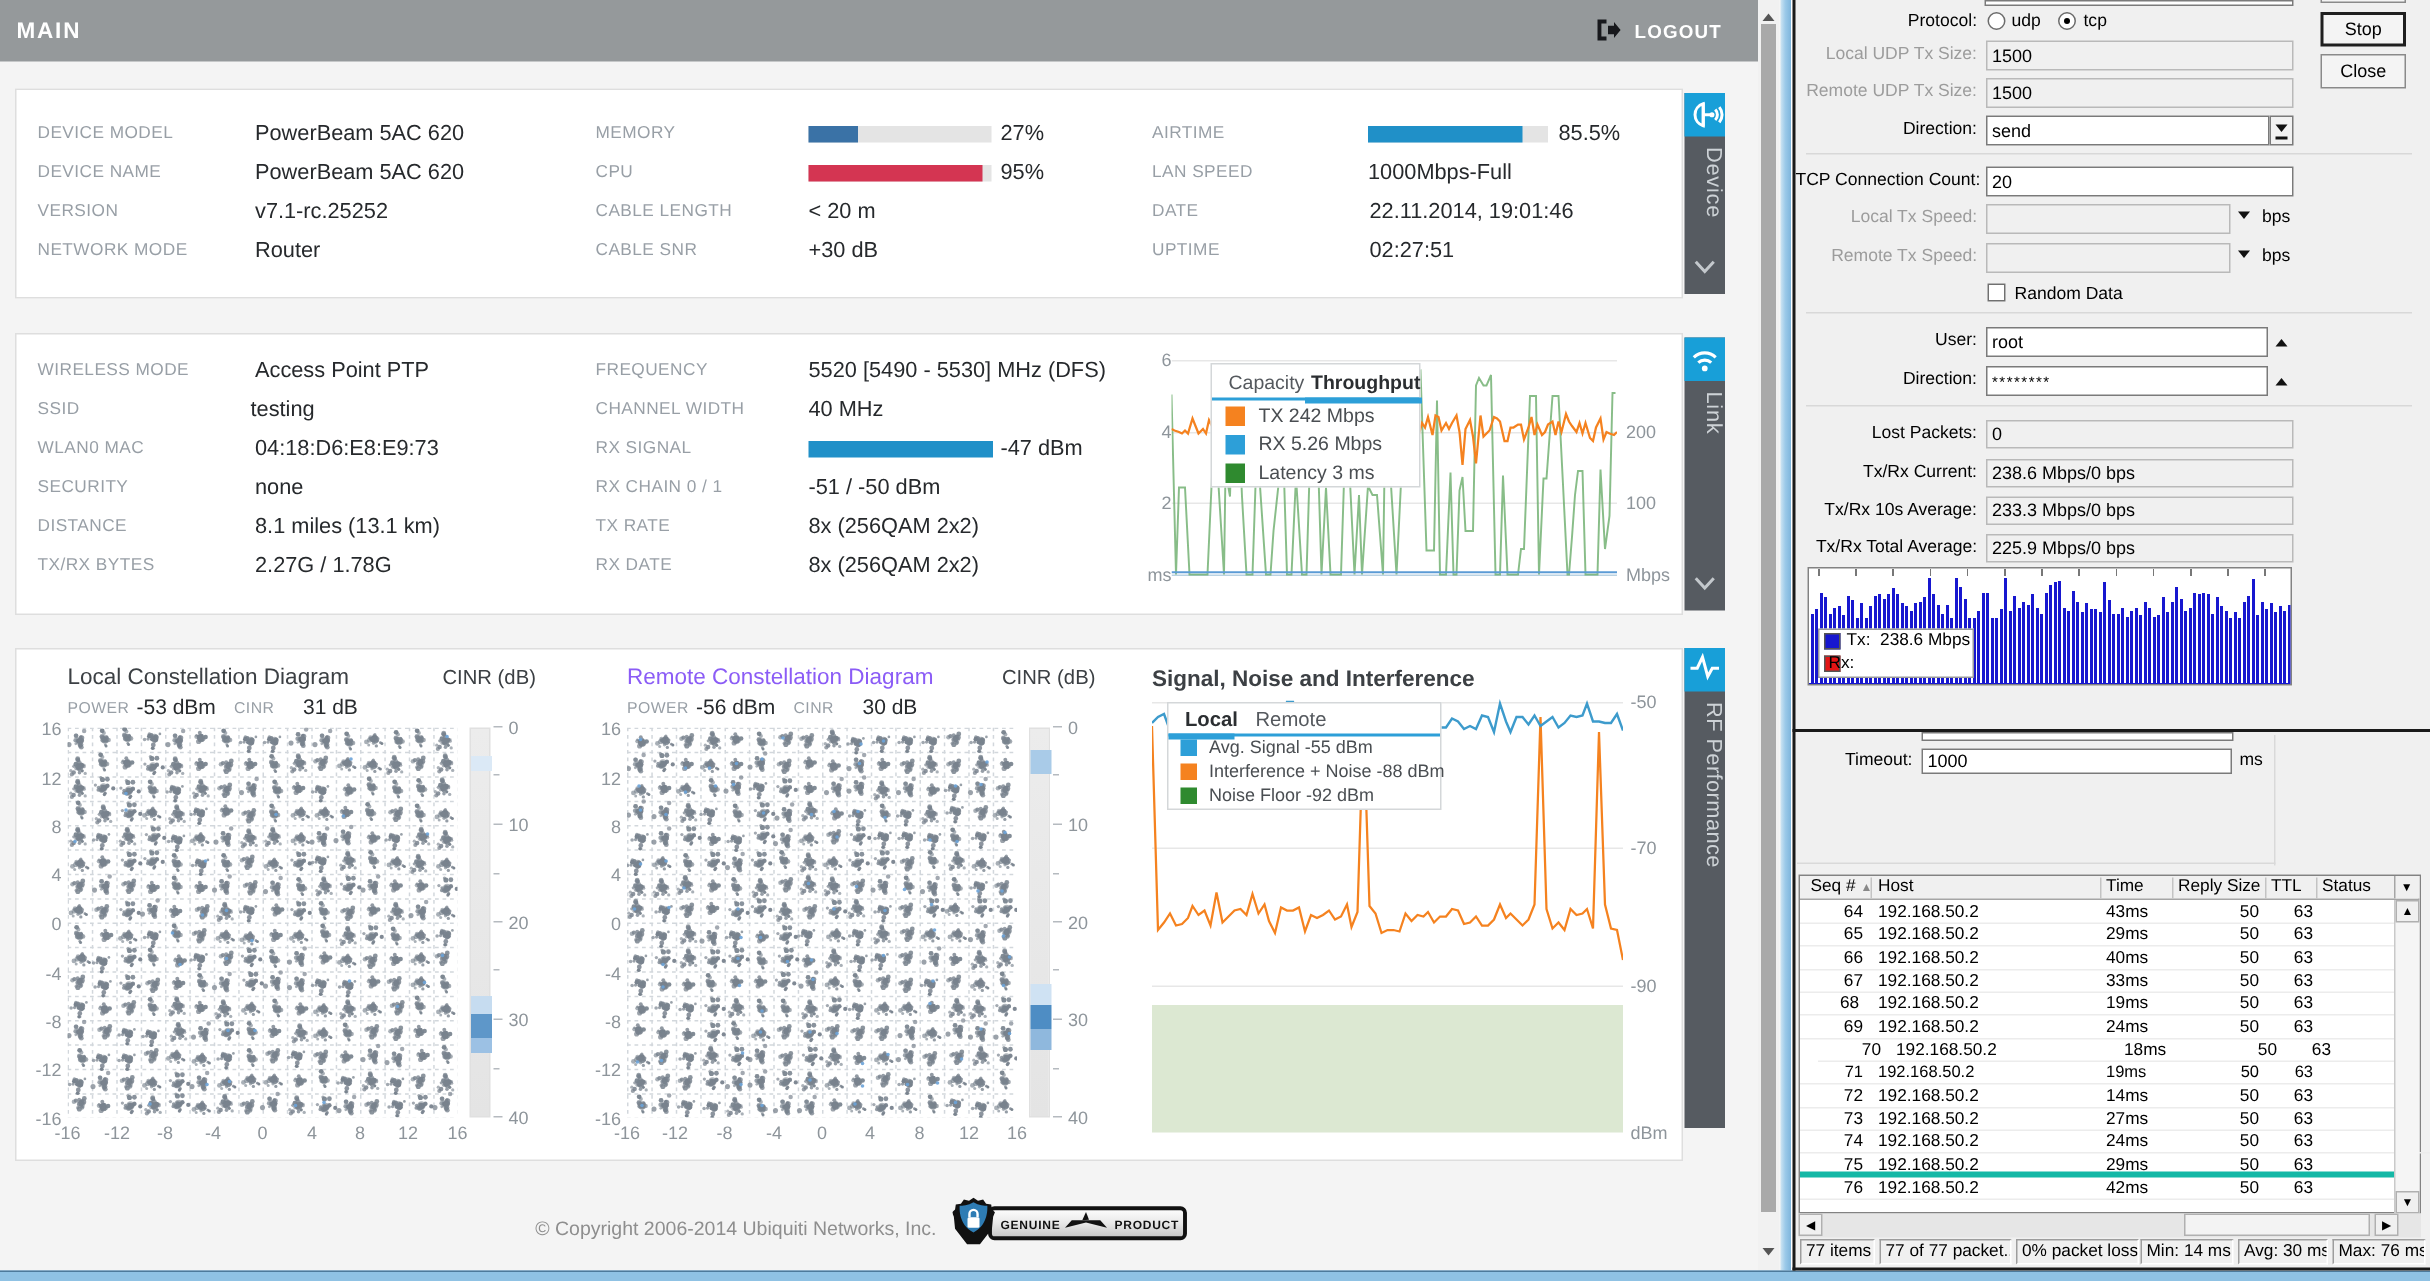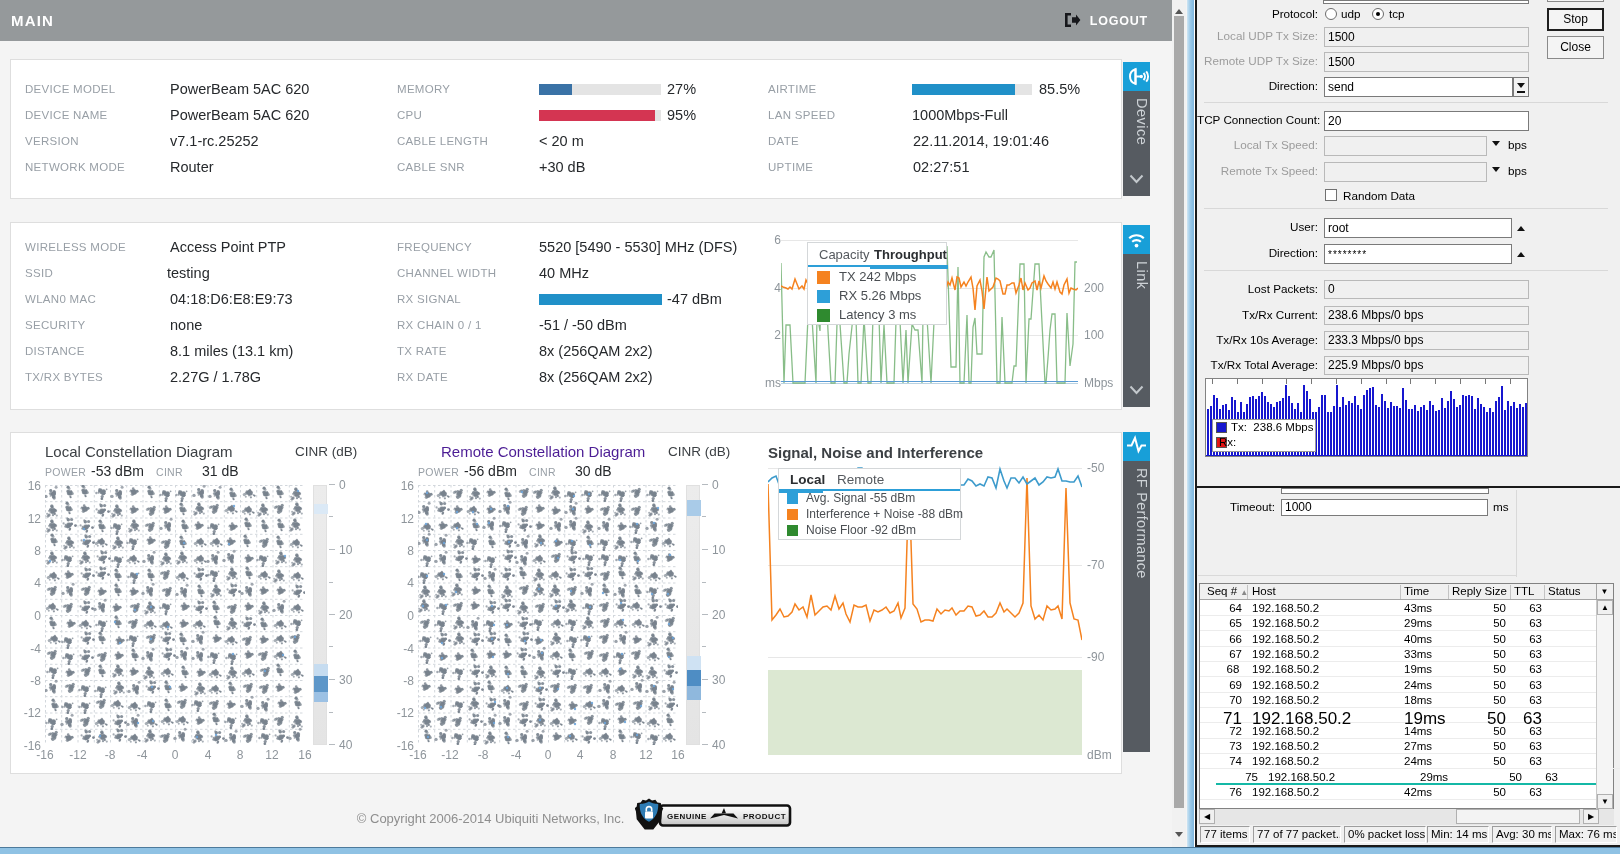--- a/index.html
+++ b/index.html
@@ -710,21 +710,21 @@
       <span style="position:absolute;left:329px;top:614px;width:6px;border-top:1px solid #b5babf"></span>
       <span style="position:absolute;left:329px;top:646px;width:4px;border-top:1px solid #b5babf"></span>
       <span style="position:absolute;left:329px;top:679px;width:6px;border-top:1px solid #b5babf"></span>
       <span style="position:absolute;left:329px;top:712px;width:4px;border-top:1px solid #b5babf"></span>
       <span style="position:absolute;left:329px;top:744px;width:6px;border-top:1px solid #b5babf"></span>
       <span class="cax" style="left:339px;top:478px">0</span>
       <span class="cax" style="left:339px;top:543px">10</span>
       <span class="cax" style="left:339px;top:608px">20</span>
       <span class="cax" style="left:339px;top:673px">30</span>
       <span class="cax" style="left:339px;top:738px">40</span>
-      <span class="abs" style="left:441px;top:443px;font-size:15px;color:#4c1d95">Remote Constellation Diagram</span>
+      <span class="abs" style="left:418px;top:443px;font-size:15px;color:#8b5cf6">Remote Constellation Diagram</span>
       <span class="abs" style="left:668px;top:444px;font-size:13.5px;color:#3c4044">CINR (dB)</span>
       <span class="lbl" style="left:418px;top:466px;font-size:10.5px">POWER</span>
       <span class="abs" style="left:464px;top:463px;font-size:14px;color:#26292c">-56 dBm</span>
       <span class="lbl" style="left:529px;top:466px;font-size:10.5px">CINR</span>
       <span class="abs" style="left:575px;top:463px;font-size:14px;color:#26292c">30 dB</span>
       <svg class="abs" style="left:418px;top:485px" width="260" height="260">
         <path d="M0.5 0V260 M0 0.5H260 M16.7 0V260 M0 16.7H260 M33.0 0V260 M0 33.0H260 M49.3 0V260 M0 49.3H260 M65.5 0V260 M0 65.5H260 M81.7 0V260 M0 81.7H260 M98.0 0V260 M0 98.0H260 M114.3 0V260 M0 114.3H260 M130.5 0V260 M0 130.5H260 M146.7 0V260 M0 146.7H260 M163.0 0V260 M0 163.0H260 M179.3 0V260 M0 179.3H260 M195.5 0V260 M0 195.5H260 M211.7 0V260 M0 211.7H260 M228.0 0V260 M0 228.0H260 M244.3 0V260 M0 244.3H260 M260.5 0V260 M0 260.5H260" stroke="#d2d7dc" fill="none" stroke-dasharray="2.5 2.5"></path>
         <use href="#k0" x="10" y="10"></use>
         <use href="#k4" x="26" y="9"></use>
         <use href="#k2" x="41" y="9"></use>
@@ -1304,28 +1304,28 @@
           <span style="position:absolute;left:252px;top:1px;width:54px;text-align:right">50</span>
           <span style="position:absolute;left:310px;top:1px;width:32px;text-align:right">63</span>
         </div>
         <div style="position:absolute;left:0;top:94px;width:397px;height:15px;border-bottom:1px solid #ececec;font-size:11.5px">
           <span style="position:absolute;left:0;top:1px;width:42px;text-align:right">69</span>
           <span style="position:absolute;left:52px;top:1px">192.168.50.2</span>
           <span style="position:absolute;left:204px;top:1px">24ms</span>
           <span style="position:absolute;left:252px;top:1px;width:54px;text-align:right">50</span>
           <span style="position:absolute;left:310px;top:1px;width:32px;text-align:right">63</span>
         </div>
-        <div style="position:absolute;left:0;top:109px;width:397px;height:15px;border-bottom:1px solid #ececec;font-size:11.5px">
+        <div style="position:absolute;left:12px;top:109px;width:397px;height:15px;border-bottom:1px solid #ececec;font-size:11.5px">
           <span style="position:absolute;left:0;top:1px;width:42px;text-align:right">70</span>
           <span style="position:absolute;left:52px;top:1px">192.168.50.2</span>
           <span style="position:absolute;left:204px;top:1px">18ms</span>
           <span style="position:absolute;left:252px;top:1px;width:54px;text-align:right">50</span>
           <span style="position:absolute;left:310px;top:1px;width:32px;text-align:right">63</span>
         </div>
-        <div style="position:absolute;left:0;top:124px;width:397px;height:15px;border-bottom:1px solid #ececec;font-size:17px">
+        <div style="position:absolute;left:0;top:124px;width:397px;height:15px;border-bottom:1px solid #ececec;font-size:11px">
           <span style="position:absolute;left:0;top:1px;width:42px;text-align:right">71</span>
           <span style="position:absolute;left:52px;top:1px">192.168.50.2</span>
           <span style="position:absolute;left:204px;top:1px">19ms</span>
           <span style="position:absolute;left:252px;top:1px;width:54px;text-align:right">50</span>
           <span style="position:absolute;left:310px;top:1px;width:32px;text-align:right">63</span>
         </div>
         <div style="position:absolute;left:0;top:140px;width:397px;height:15px;border-bottom:1px solid #ececec;font-size:11.5px">
           <span style="position:absolute;left:0;top:1px;width:42px;text-align:right">72</span>
           <span style="position:absolute;left:52px;top:1px">192.168.50.2</span>
           <span style="position:absolute;left:204px;top:1px">14ms</span>
@@ -1339,21 +1339,21 @@
           <span style="position:absolute;left:252px;top:1px;width:54px;text-align:right">50</span>
           <span style="position:absolute;left:310px;top:1px;width:32px;text-align:right">63</span>
         </div>
         <div style="position:absolute;left:0;top:170px;width:463px;height:15px;border-bottom:1px solid #ececec;font-size:11.5px">
           <span style="position:absolute;left:0;top:1px;width:42px;text-align:right">74</span>
           <span style="position:absolute;left:52px;top:1px">192.168.50.2</span>
           <span style="position:absolute;left:204px;top:1px">24ms</span>
           <span style="position:absolute;left:252px;top:1px;width:54px;text-align:right">50</span>
           <span style="position:absolute;left:310px;top:1px;width:32px;text-align:right">63</span>
         </div>
-        <div style="position:absolute;left:16px;top:186px;width:396px;height:15px;border-bottom:2px solid #14b8a6;font-size:11.5px">
+        <div style="position:absolute;left:0;top:186px;width:396px;height:15px;border-bottom:4px solid #14b8a6;font-size:11.5px">
           <span style="position:absolute;left:0;top:1px;width:42px;text-align:right">75</span>
           <span style="position:absolute;left:52px;top:1px">192.168.50.2</span>
           <span style="position:absolute;left:204px;top:1px">29ms</span>
           <span style="position:absolute;left:252px;top:1px;width:54px;text-align:right">50</span>
           <span style="position:absolute;left:310px;top:1px;width:32px;text-align:right">63</span>
         </div>
         <div style="position:absolute;left:0;top:201px;width:397px;height:15px;border-bottom:1px solid #ececec;font-size:11.5px">
           <span style="position:absolute;left:0;top:1px;width:42px;text-align:right">76</span>
           <span style="position:absolute;left:52px;top:1px">192.168.50.2</span>
           <span style="position:absolute;left:204px;top:1px">42ms</span>

